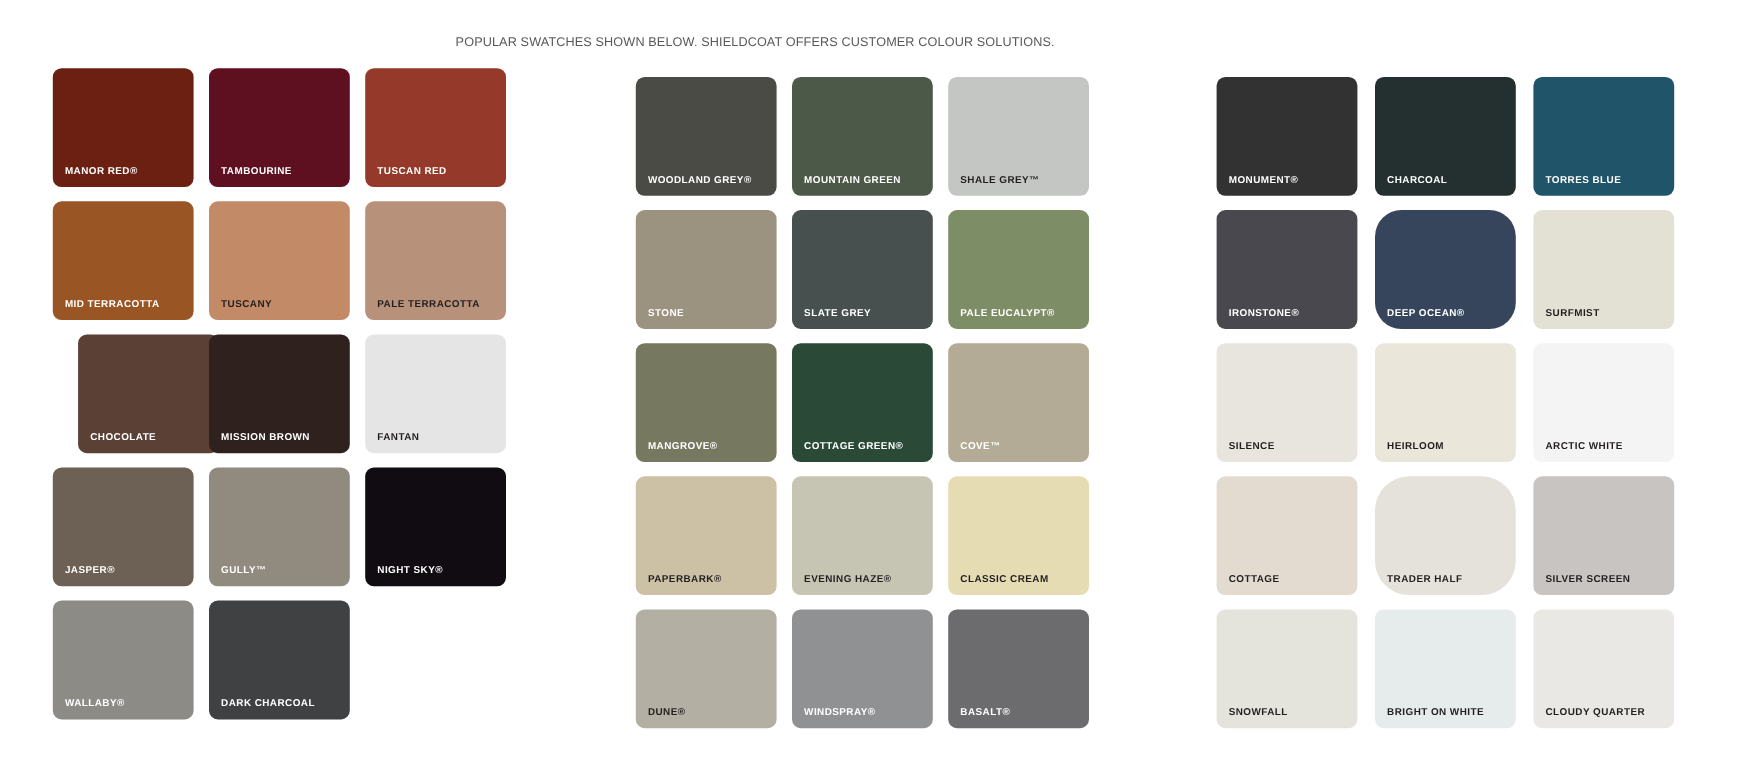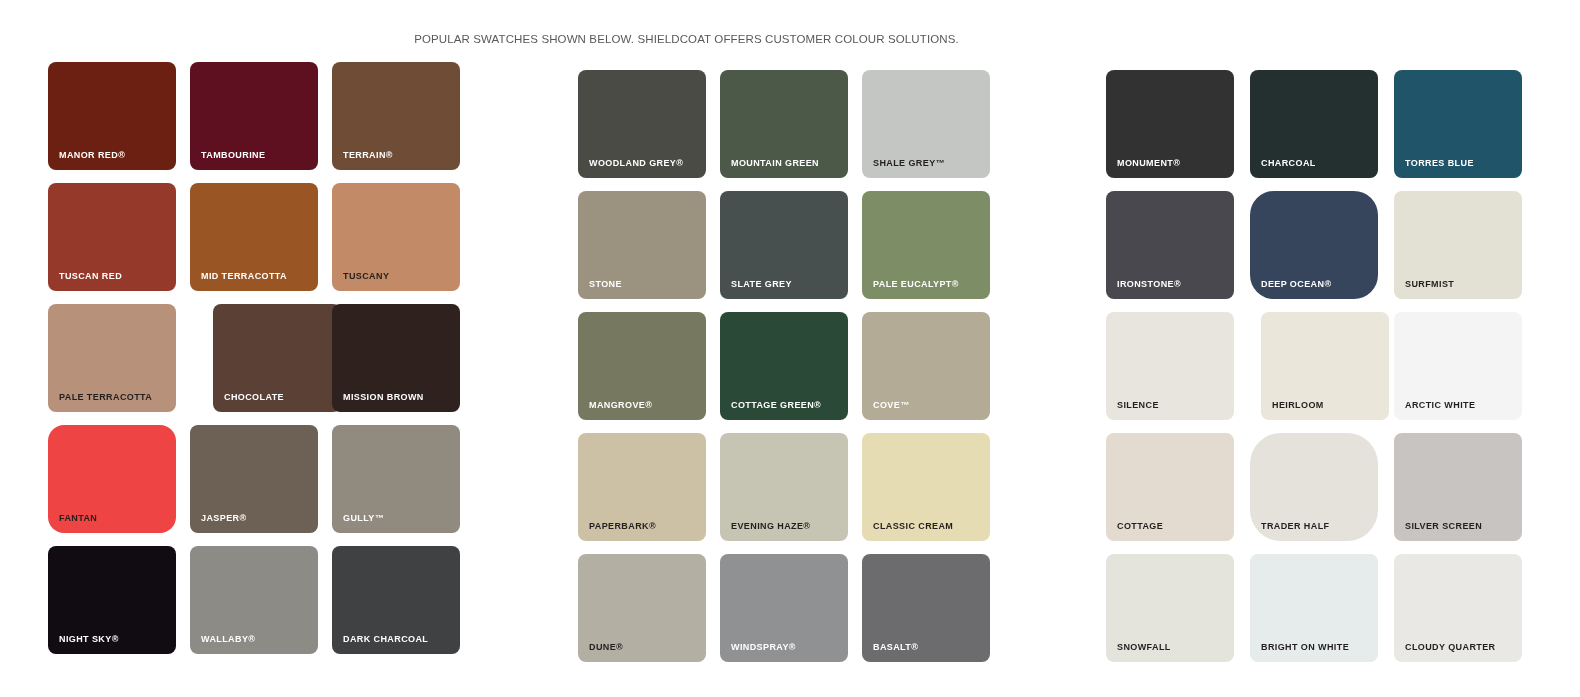--- a/index.html
+++ b/index.html
@@ -86,42 +86,39 @@
 
   <div class="panels">
     <div class="panel panel-0">
       <div class="grid">
           <div class="swatch light-text" style="background-color: rgb(107, 32, 18);">
             <span class="swatch-label">MANOR RED®</span>
           </div>
           <div class="swatch light-text" style="background-color: rgb(94, 16, 32);">
             <span class="swatch-label">TAMBOURINE</span>
           </div>
-          <div class="swatch light-text" style="background-color: rgb(111, 76, 53);">
-            <span class="swatch-label">TERRAIN®</span>
-          </div>
           <div class="swatch light-text" style="background-color: rgb(149, 57, 42);">
             <span class="swatch-label">TUSCAN RED</span>
           </div>
           <div class="swatch light-text" style="background-color: rgb(154, 85, 36);">
             <span class="swatch-label">MID TERRACOTTA</span>
           </div>
           <div class="swatch dark-text" style="background-color: rgb(194, 138, 103);">
             <span class="swatch-label">TUSCANY</span>
           </div>
           <div class="swatch dark-text" style="background-color: rgb(184, 145, 122);">
             <span class="swatch-label">PALE TERRACOTTA</span>
           </div>
           <div class="swatch light-text" style="background-color: rgb(90, 64, 53); margin-left: 23px;">
             <span class="swatch-label">CHOCOLATE</span>
           </div>
           <div class="swatch light-text" style="background-color: rgb(46, 33, 30);">
             <span class="swatch-label">MISSION BROWN</span>
           </div>
-          <div class="swatch dark-text" style="background-color: #ef4444; border-radius: 16px;">
+          <div class="swatch dark-text" style="background-color: #e5e5e5;">
             <span class="swatch-label">FANTAN</span>
           </div>
           <div class="swatch light-text" style="background-color: rgb(109, 97, 85);">
             <span class="swatch-label">JASPER®</span>
           </div>
           <div class="swatch light-text" style="background-color: rgb(144, 138, 127);">
             <span class="swatch-label">GULLY™</span>
           </div>
           <div class="swatch light-text" style="background-color: rgb(16, 12, 18);">
             <span class="swatch-label">NIGHT SKY®</span>
@@ -199,21 +196,21 @@
           </div>
           <div class="swatch light-text" style="background-color: rgb(55, 69, 92); border-radius: 24px;">
             <span class="swatch-label">DEEP OCEAN®</span>
           </div>
           <div class="swatch dark-text" style="background-color: rgb(227, 224, 212);">
             <span class="swatch-label">SURFMIST</span>
           </div>
           <div class="swatch dark-text" style="background-color: rgb(232, 229, 222);">
             <span class="swatch-label">SILENCE</span>
           </div>
-          <div class="swatch dark-text" style="background-color: rgb(235, 230, 218); margin-left: 11px;">
+          <div class="swatch dark-text" style="background-color: rgb(235, 230, 218);">
             <span class="swatch-label">HEIRLOOM</span>
           </div>
           <div class="swatch dark-text" style="background-color: rgb(244, 244, 244);">
             <span class="swatch-label">ARCTIC WHITE</span>
           </div>
           <div class="swatch dark-text" style="background-color: rgb(227, 219, 208);">
             <span class="swatch-label">COTTAGE</span>
           </div>
           <div class="swatch dark-text" style="background-color: rgb(229, 226, 220); border-radius: 31px;">
             <span class="swatch-label">TRADER HALF</span>

